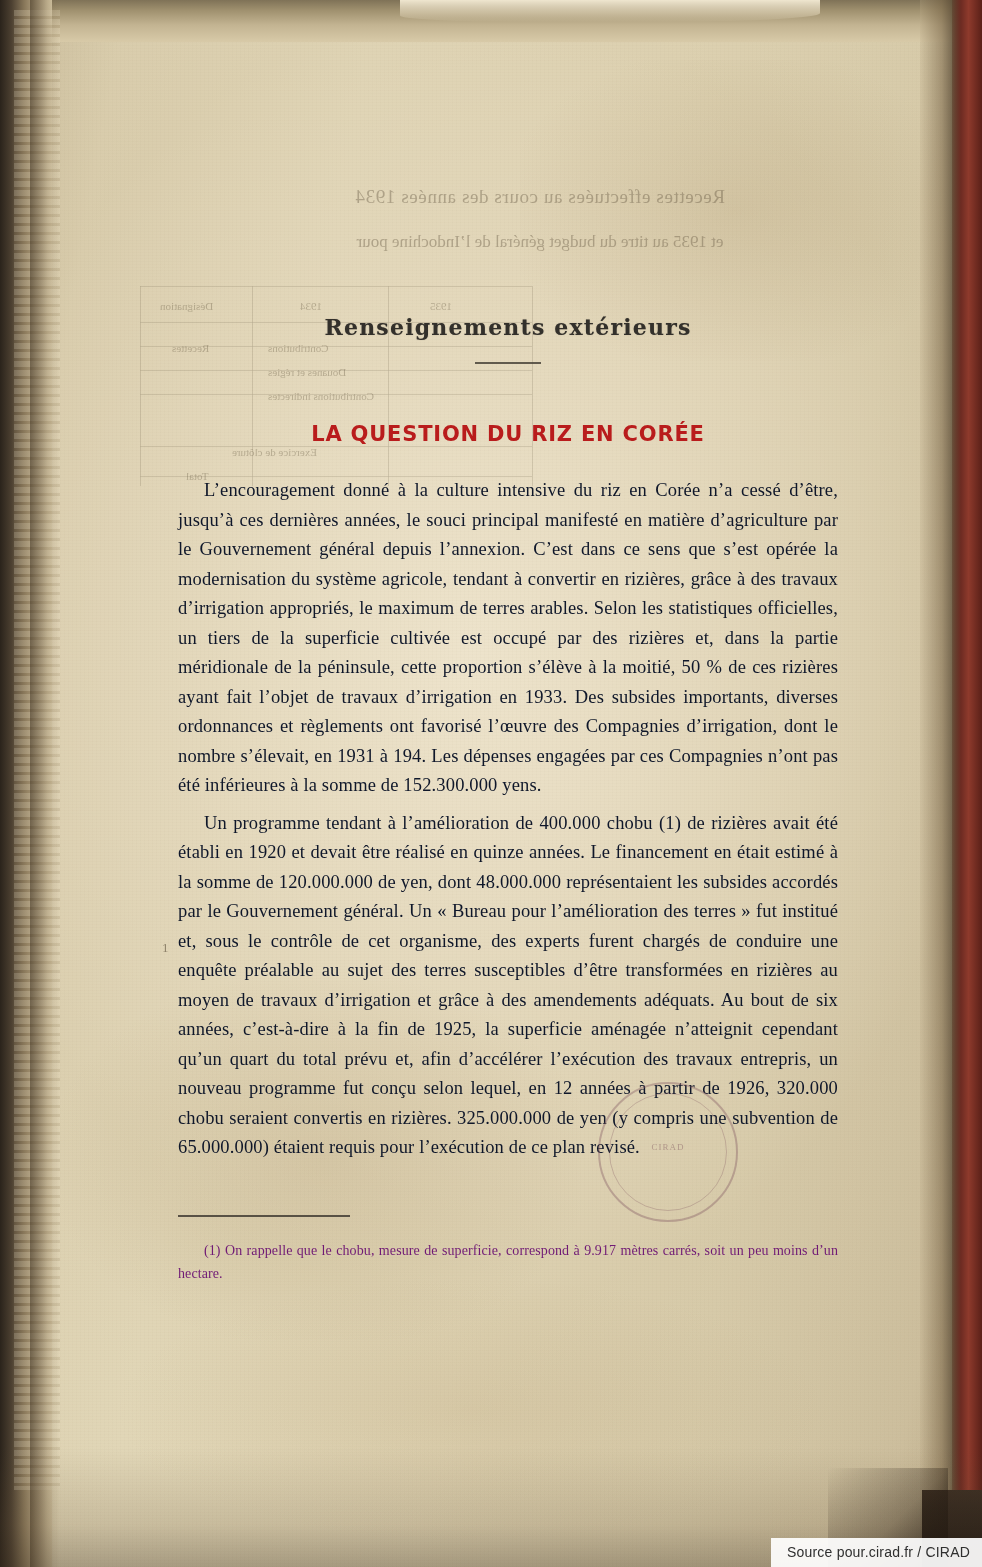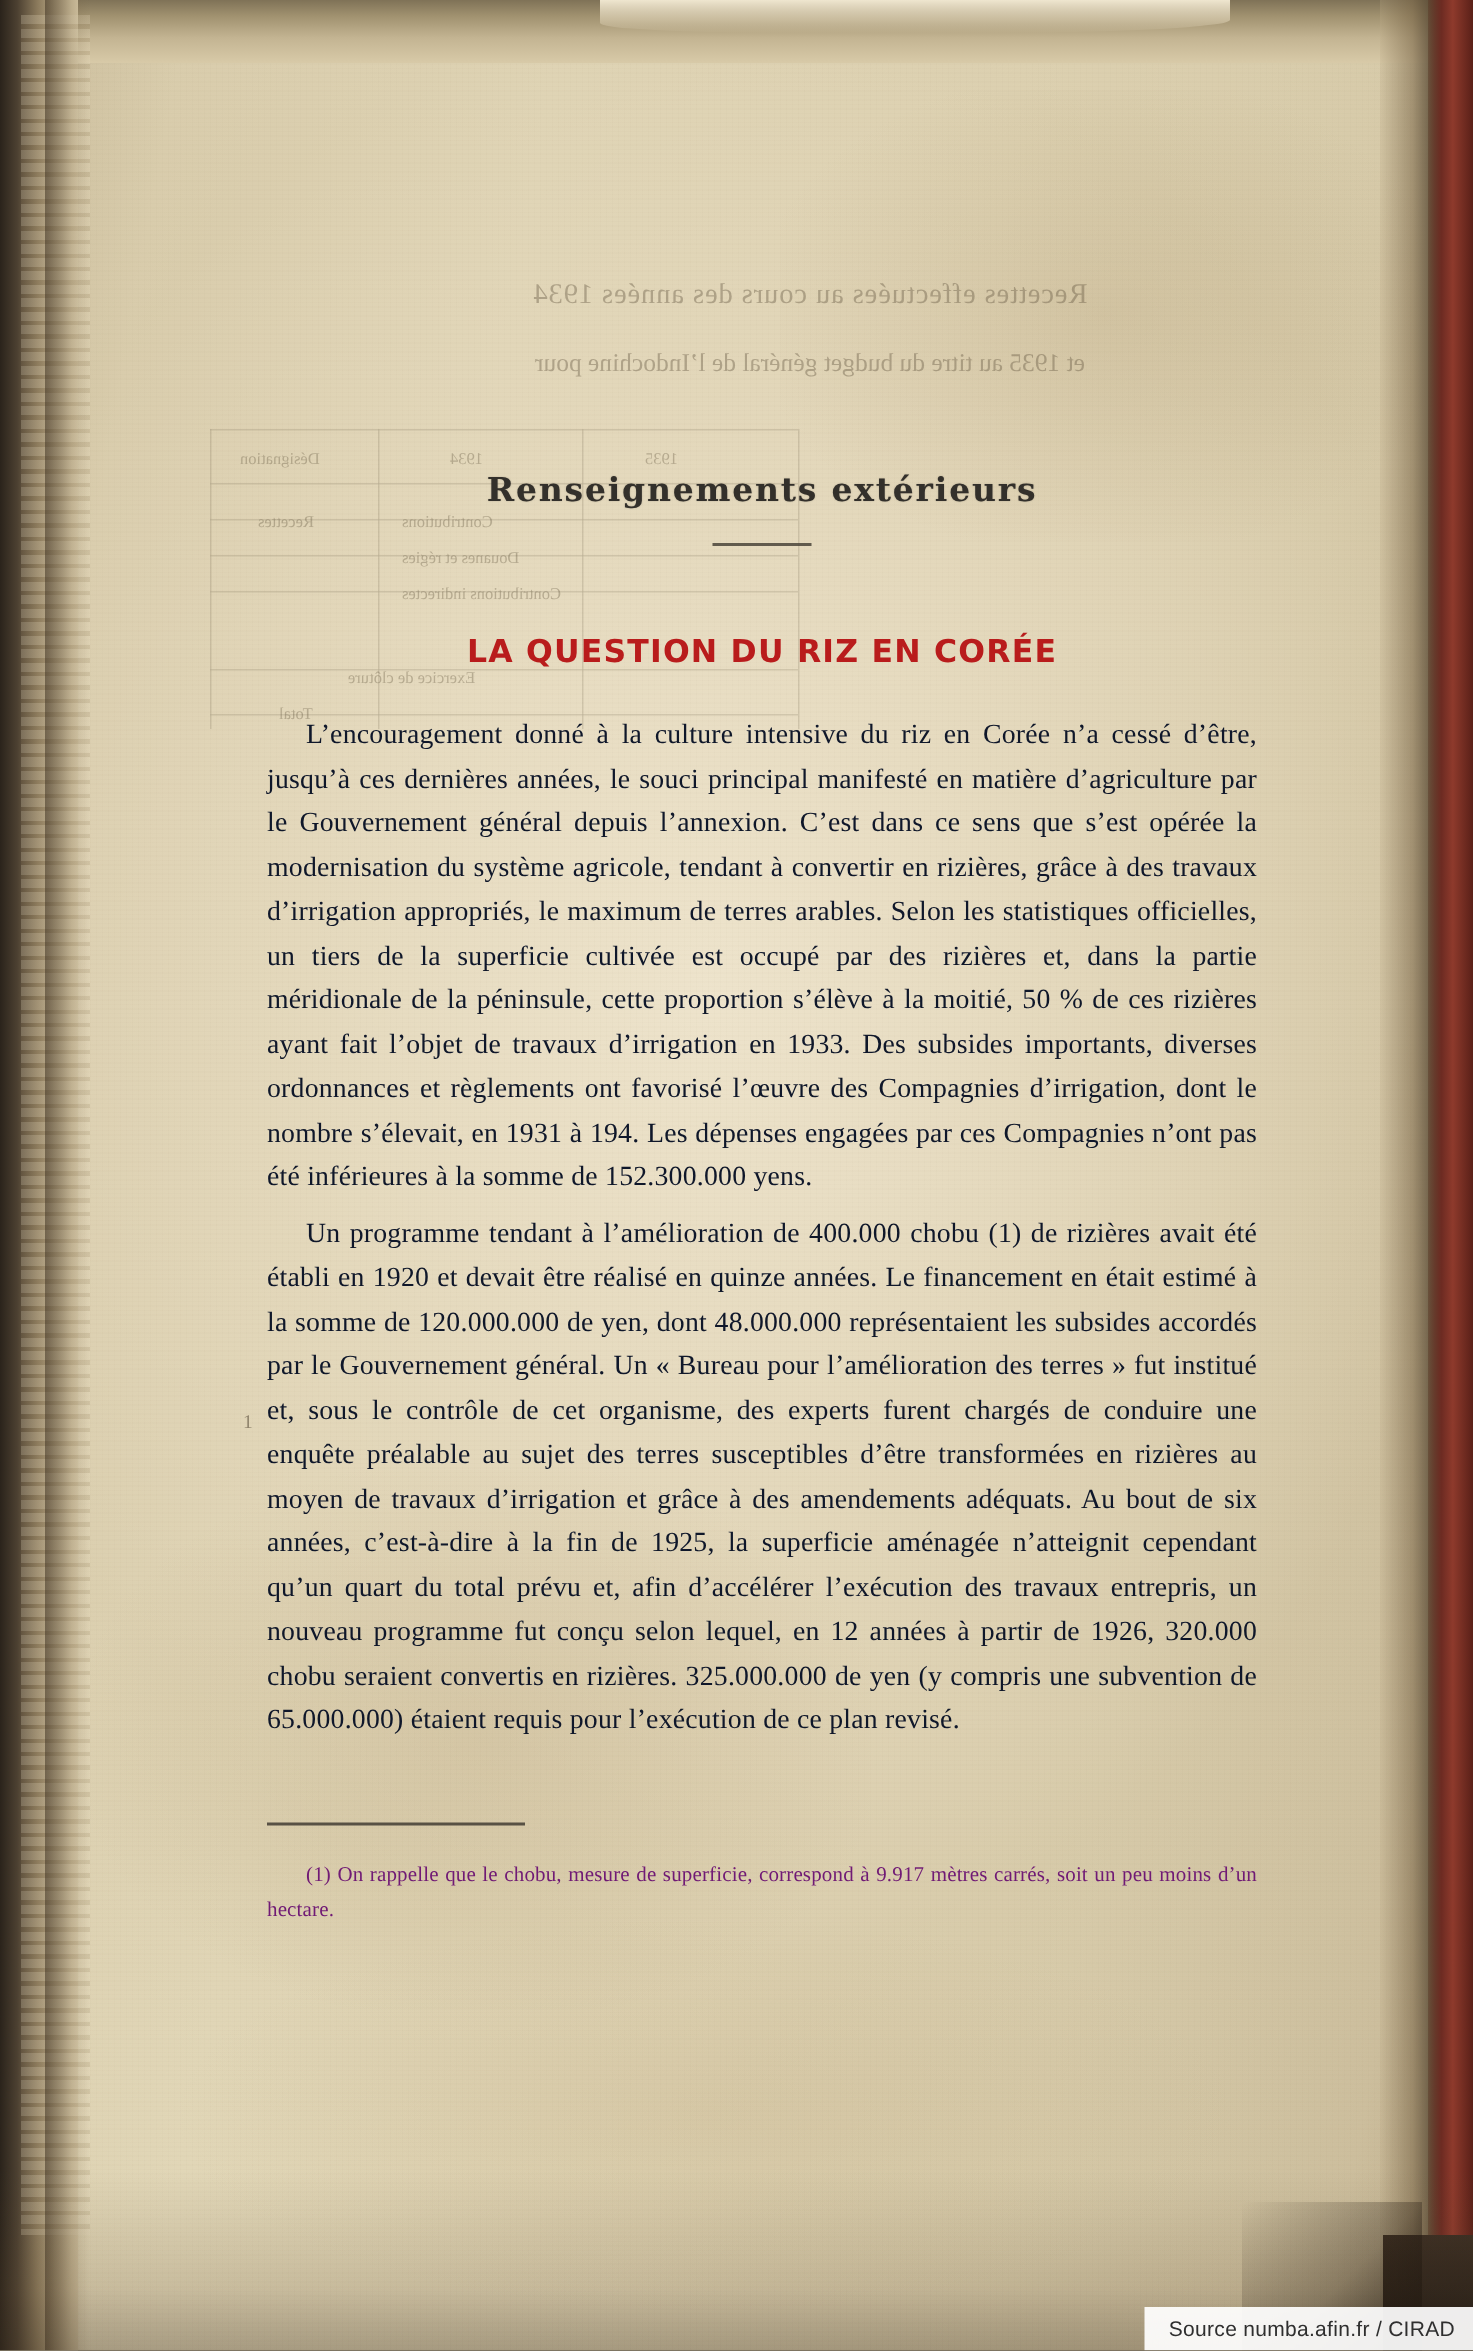--- a/index.html
+++ b/index.html
@@ -328,26 +328,29 @@
 
     <div class="foot-rule"></div>
 
     <div class="footnote">
       <p>(1) On rappelle que le chobu, mesure de superficie, correspond à 9.917 mètres carrés, soit un peu moins d’un hectare.</p>
     </div>
   </div>
 
   <div class="margin-tick" style="left:162px; top:940px;">1</div>
 
+  <div class="stamp">
+    <div class="stamp-text">CIRAD</div>
+  </div>
 
   <div class="top-edge"></div>
   <div class="top-edge-fray"></div>
   <div class="gutter"></div>
   <div class="page-lip"></div>
   <div class="gutter-edge"></div>
   <div class="spine-right"></div>
   <div class="spine-band"></div>
   <div class="spine-black"></div>
   <div class="corner-dark"></div>
   <div class="bottom-shadow"></div>
 
-  <div class="credit">Source numba.afin.fr / CIRAD</div>
+  <div class="credit">Source pour.cirad.fr / CIRAD</div>
 </div>
 
 </body></html>

